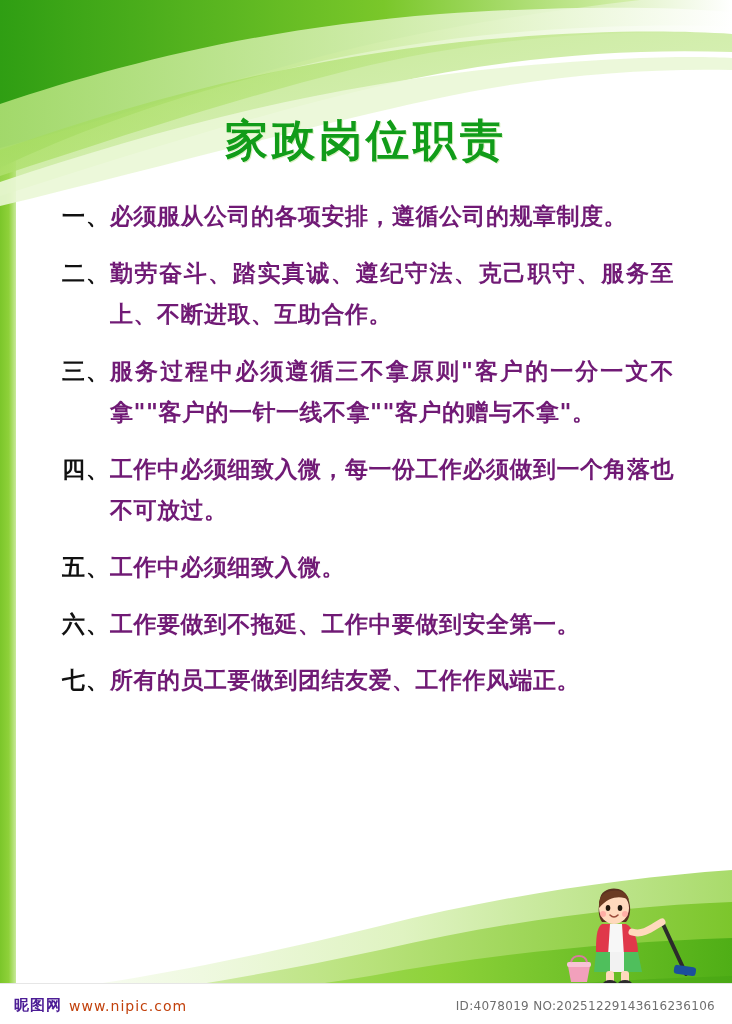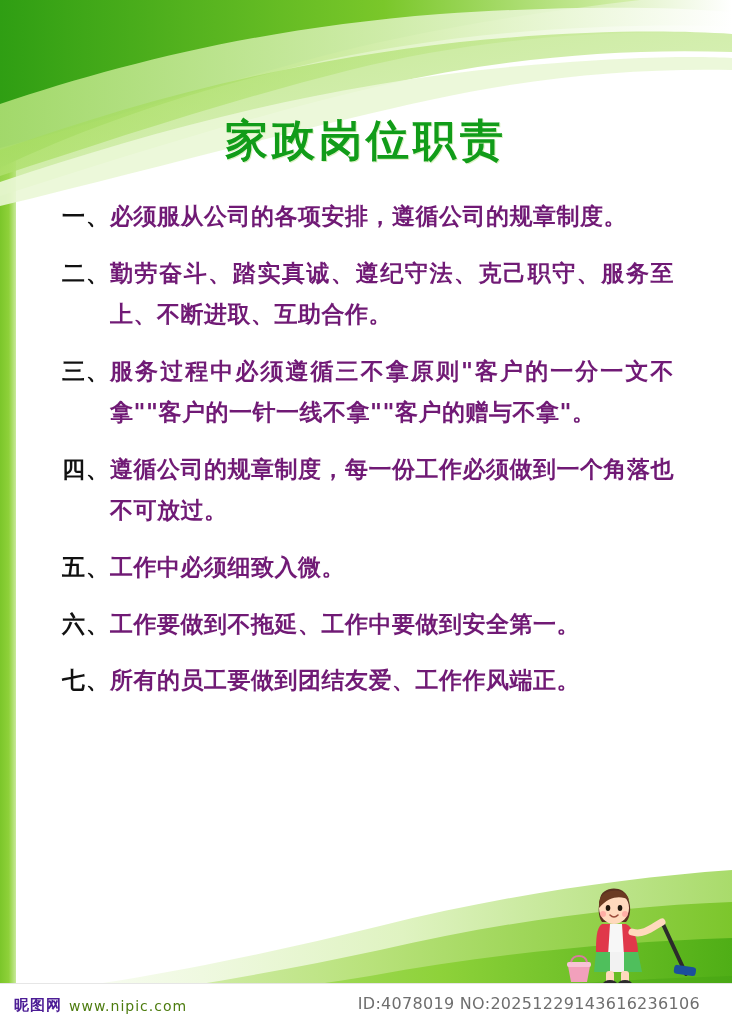--- a/index.html
+++ b/index.html
@@ -107,28 +107,28 @@
     gap: 7px;
   }
   .wm-logo {
     font-size: 15px;
     font-weight: bold;
     color: #4c1d95;
     letter-spacing: 1px;
   }
   .wm-url {
     font-size: 14px;
-    color: #4d7c0f;
+    color: #c2410c;
     letter-spacing: 1px;
   }
   .id-text {
     position: absolute;
-    right: 32px;
+    right: 17px;
     bottom: 11px;
-    font-size: 16px;
+    font-size: 12px;
     color: #6e6e6e;
     letter-spacing: 0.3px;
     margin-left: 48px;
   }
 </style>
 </head>
 <body>
 
 <div class="poster">
 
@@ -173,21 +173,21 @@
     <div class="item">
       <span class="item-num">二、</span>
       <span class="item-text">勤劳奋斗、踏实真诚、遵纪守法、克己职守、服务至上、不断进取、互助合作。</span>
     </div>
     <div class="item">
       <span class="item-num">三、</span>
       <span class="item-text">服务过程中必须遵循三不拿原则"客户的一分一文不拿""客户的一针一线不拿""客户的赠与不拿"。</span>
     </div>
     <div class="item">
       <span class="item-num">四、</span>
-      <span class="item-text">遵循公司的规章制度，每一份工作必须做到一个角落也不可放过。</span>
+      <span class="item-text">工作中必须细致入微，每一份工作必须做到一个角落也不可放过。</span>
     </div>
     <div class="item">
       <span class="item-num">五、</span>
       <span class="item-text">工作中必须细致入微。</span>
     </div>
     <div class="item">
       <span class="item-num">六、</span>
       <span class="item-text">工作要做到不拖延、工作中要做到安全第一。</span>
     </div>
     <div class="item">

